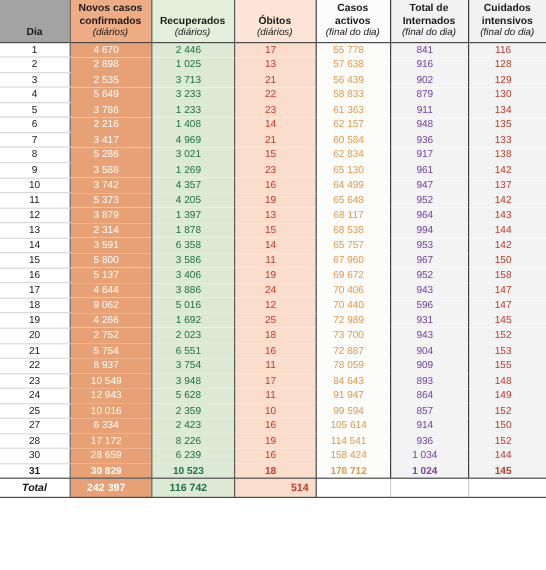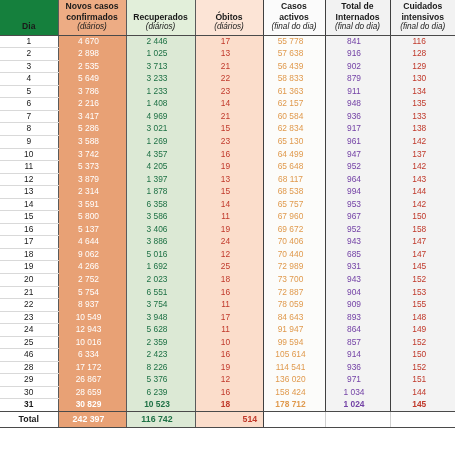--- a/index.html
+++ b/index.html
@@ -48,21 +48,21 @@
   }
   thead th .sub {
     display: block;
     font-style: italic;
     font-weight: normal;
     font-size: 8.2px;
     line-height: 10.4px;
     padding-top: 0px;
   }
   th.h-dia {
-    background: #15803d;
+    background: #a3a3a3;
     vertical-align: bottom;
     border-right: 1.4px solid #5a5a5a;
     padding-bottom: 3px;
   }
   th.h-novos  { background: #edac84; border-right: 1.4px solid #5a5a5a; }
   th.h-recup  { background: #e2efda; border-right: 1.4px solid #5a5a5a; }
   th.h-obit   { background: #fce4d6; border-right: 1.6px solid #404040; }
   th.h-activ  { background: #fbfbfb; border-right: 1.6px solid #404040; }
   th.h-inter  { background: #f2f2f2; border-right: 1.6px solid #404040; }
   th.h-uci    { background: #f2f2f2; }
@@ -125,20 +125,21 @@
     font-weight: bold;
     font-size: 8.8px;
     border-bottom: 1.6px solid #4a4a4a;
   }
   tr.total-row td.t-dia {
     background: #ffffff;
     color: #1a1a1a;
     text-align: center;
     padding: 0;
     border-right: 1.4px solid #5a5a5a;
+    font-style: italic;
   }
   tr.total-row td.t-novos {
     background: #e8a175; color: #ffffff;
     border-right: 1.4px solid #5a5a5a;
   }
   tr.total-row td.t-recup {
     background: #dce9d5; color: #1e7145;
     border-right: 1.4px solid #5a5a5a;
   }
   tr.total-row td.t-obit {
@@ -355,21 +356,21 @@
           <td class="d-activ">70 406</td>
           <td class="d-inter">943</td>
           <td class="d-uci">147</td>
         </tr>
         <tr>
           <td class="d-dia">18</td>
           <td class="d-novos">9 062</td>
           <td class="d-recup">5 016</td>
           <td class="d-obit">12</td>
           <td class="d-activ">70 440</td>
-          <td class="d-inter">685</td>
+          <td class="d-inter">596</td>
           <td class="d-uci">147</td>
         </tr>
         <tr>
           <td class="d-dia">19</td>
           <td class="d-novos">4 266</td>
           <td class="d-recup">1 692</td>
           <td class="d-obit">25</td>
           <td class="d-activ">72 989</td>
           <td class="d-inter">931</td>
           <td class="d-uci">145</td>
@@ -422,45 +423,36 @@
         <tr>
           <td class="d-dia">25</td>
           <td class="d-novos">10 016</td>
           <td class="d-recup">2 359</td>
           <td class="d-obit">10</td>
           <td class="d-activ">99 594</td>
           <td class="d-inter">857</td>
           <td class="d-uci">152</td>
         </tr>
         <tr>
-          <td class="d-dia">46</td>
+          <td class="d-dia">27</td>
           <td class="d-novos">6 334</td>
           <td class="d-recup">2 423</td>
           <td class="d-obit">16</td>
           <td class="d-activ">105 614</td>
           <td class="d-inter">914</td>
           <td class="d-uci">150</td>
         </tr>
         <tr>
           <td class="d-dia">28</td>
           <td class="d-novos">17 172</td>
           <td class="d-recup">8 226</td>
           <td class="d-obit">19</td>
           <td class="d-activ">114 541</td>
           <td class="d-inter">936</td>
           <td class="d-uci">152</td>
-        </tr>
-        <tr>
-          <td class="d-dia">29</td>
-          <td class="d-novos">26 867</td>
-          <td class="d-recup">5 376</td>
-          <td class="d-obit">12</td>
-          <td class="d-activ">136 020</td>
-          <td class="d-inter">971</td>
-          <td class="d-uci">151</td>
         </tr>
         <tr>
           <td class="d-dia">30</td>
           <td class="d-novos">28 659</td>
           <td class="d-recup">6 239</td>
           <td class="d-obit">16</td>
           <td class="d-activ">158 424</td>
           <td class="d-inter">1 034</td>
           <td class="d-uci">144</td>
         </tr>

